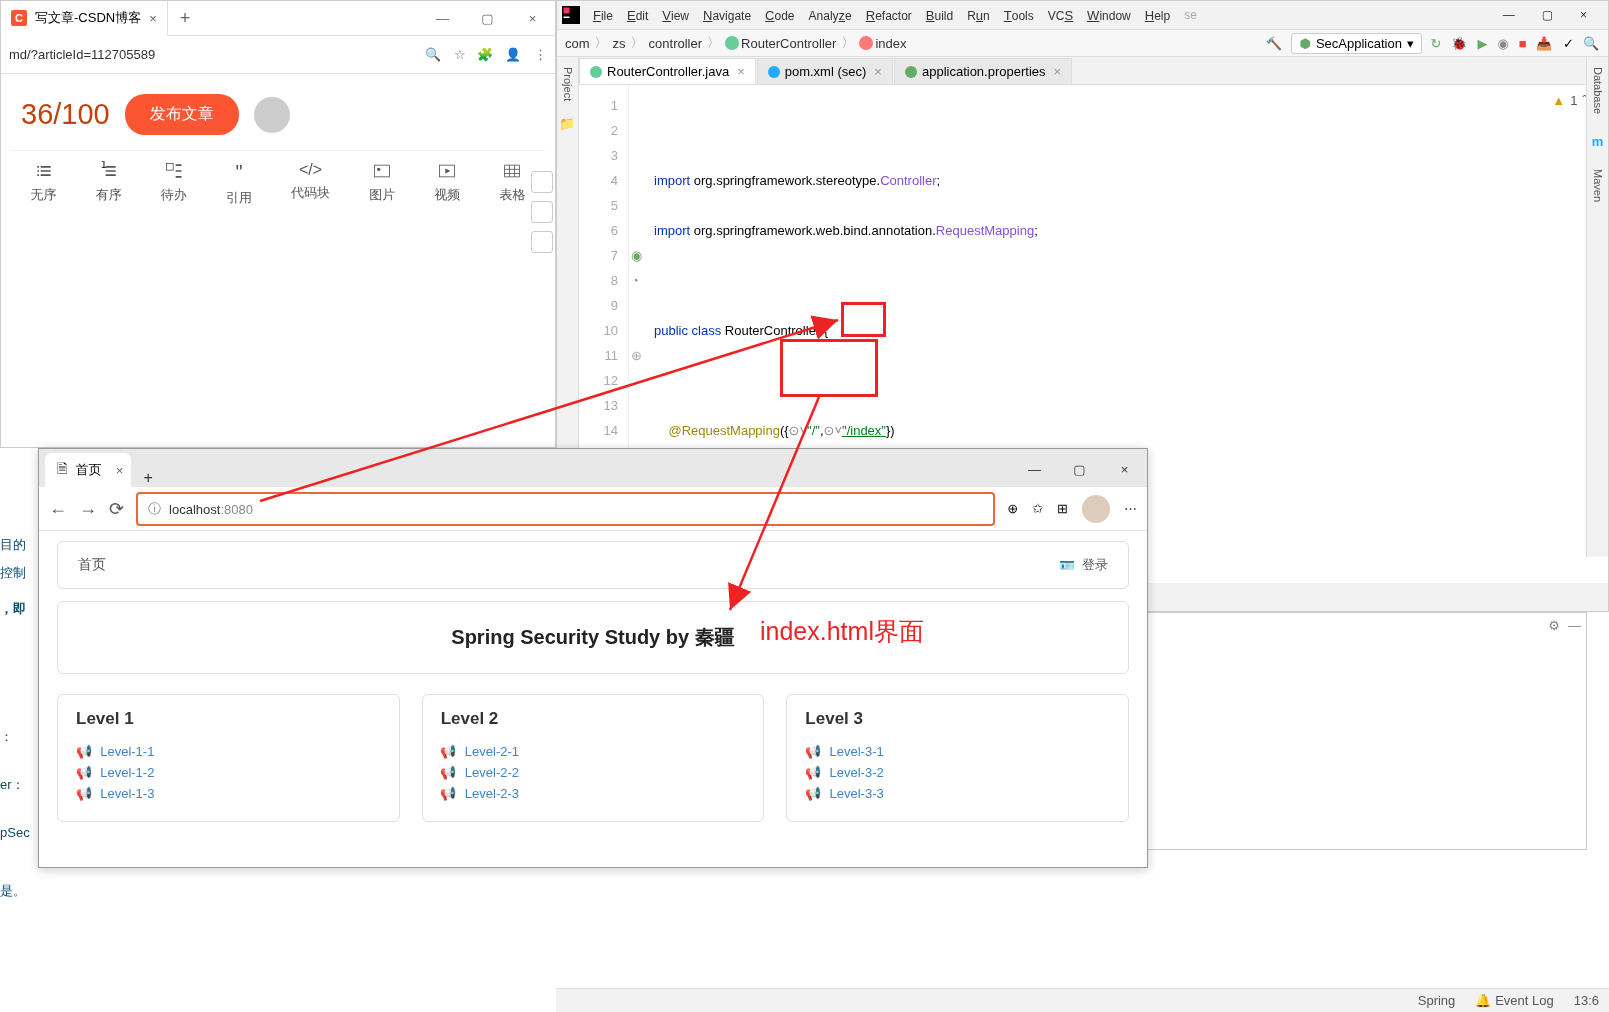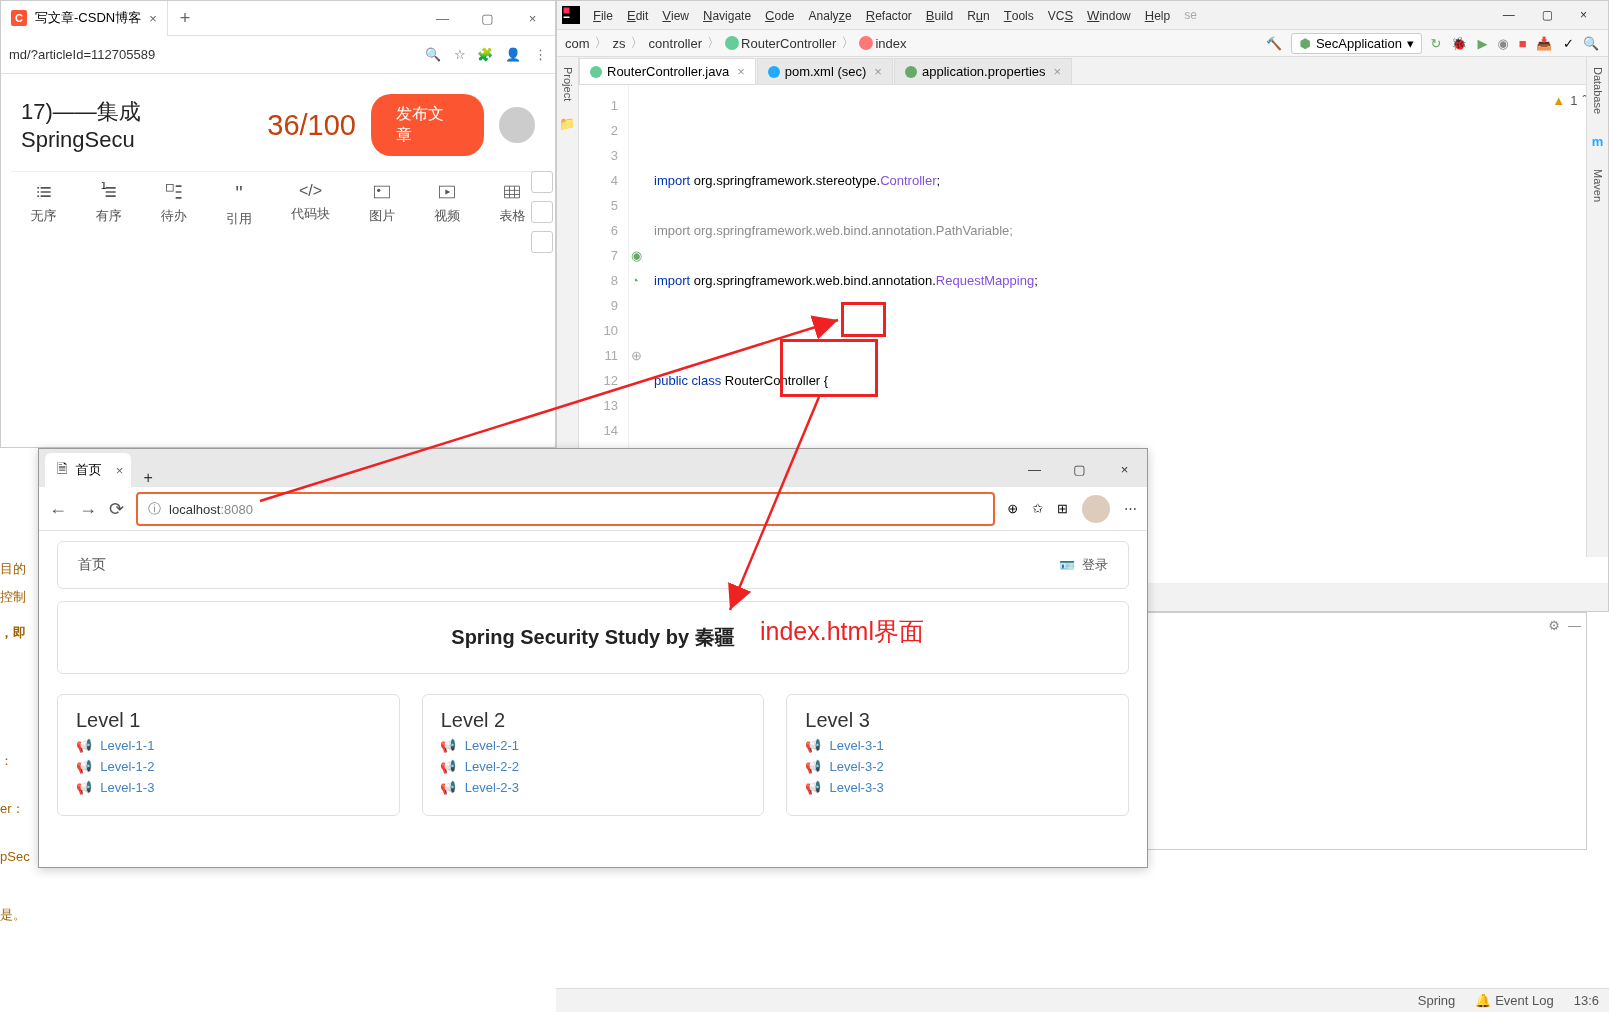--- a/index.html
+++ b/index.html
@@ -88,28 +88,28 @@
 .edge-addr-r{display:flex;gap:14px;align-items:center}
 .edge-avatar{width:28px;height:28px;border-radius:50%;background:#dcb}
 .edge-body{padding:10px 18px}
 .edge-card{border:1px solid #e0e0e0;border-radius:6px;padding:14px 20px;display:flex;justify-content:space-between;align-items:center;margin-bottom:12px}
 .edge-card a{color:#555;text-decoration:none;font-size:14px}
 .edge-card .login{display:flex;align-items:center;gap:6px}
 .edge-banner{border:1px solid #e0e0e0;border-radius:6px;padding:22px;text-align:center;margin-bottom:20px}
 .edge-banner h2{font-size:20px;font-weight:bold;color:#222}
 .edge-cols{display:flex;gap:22px}
 .edge-col{flex:1;border:1px solid #e0e0e0;border-radius:6px;padding:14px 18px}
-.edge-col h3{font-size:20px;font-weight:normal;margin-bottom:6px;color:#333}
+.edge-col h3{font-size:17px;font-weight:bold;margin-bottom:15px;color:#333}
 .edge-col a{display:flex;align-items:center;gap:8px;color:#4183c4;text-decoration:none;font-size:14px;margin-bottom:6px}
 .horn{color:#4183c4}
 
 .redbox{position:absolute;border:3px solid #e22;pointer-events:none}
 .arrow{position:absolute;pointer-events:none}
 
-.side-text{position:absolute;left:0;top:555px;font-size:14px;color:#a16207;line-height:28px}
+.side-text{position:absolute;left:0;top:531px;font-size:14px;color:#0c4a6e;line-height:28px}
 .anno-text{position:absolute;left:760px;top:615px;font-size:25px;color:#e22}
 </style>
 </head>
 <body>
 
 <div class="csdn-win">
   <div class="csdn-titlebar">
     <div class="csdn-tab">
       <span class="csdn-tab-icon">C</span>
       <span>写文章-CSDN博客</span>
@@ -127,21 +127,20 @@
     <div class="csdn-addr-icons">
       <span>🔍</span>
       <span>☆</span>
       <span>🧩</span>
       <span>👤</span>
       <span>⋮</span>
     </div>
   </div>
   <div class="csdn-content">
     <div class="csdn-header">
-      <span class="csdn-title">17)——集成SpringSecu</span>
       <span class="csdn-count">36/100</span>
       <span class="csdn-publish">发布文章</span>
       <span class="csdn-avatar"></span>
     </div>
     <div class="csdn-toolbar">
       <div class="tb-item">
           <svg viewBox="0 0 24 24">
             <path d="M4 6h2v2H4zM8 6h12v2H8zM4 11h2v2H4zM8 11h12v2H8zM4 16h2v2H4zM8 16h12v2H8z" fill="#555"></path>
           </svg>
           <span>无序</span>
@@ -309,21 +308,20 @@
             <div></div>
             <div></div>
             <div style="color:#aaa">⊕</div>
             <div></div>
             <div></div>
             <div></div>
         </div>
         <div class="ide-lines">
 <div></div>
 <div><span class="kw">import</span><span> org.springframework.stereotype.</span><span style="color:#8250df">Controller</span><span>;</span></div>
-<div><span class="imp-gray">import org.springframework.web.bind.annotation.PathVariable;</span></div>
 <div><span class="kw">import</span><span> org.springframework.web.bind.annotation.</span><span style="color:#8250df">RequestMapping</span><span>;</span></div>
 <div></div>
 <div><span class="kw">public class </span><span class="cls">RouterController</span><span> {</span></div>
 <div></div>
 <div>    <span class="ann">@RequestMapping</span><span>({</span><span style="color:#888">⊙˅</span><span class="str">"/"</span><span>,</span><span style="color:#888">⊙˅</span><span class="link">"/index"</span><span>})</span></div>
 
 
 
 
         </div>

